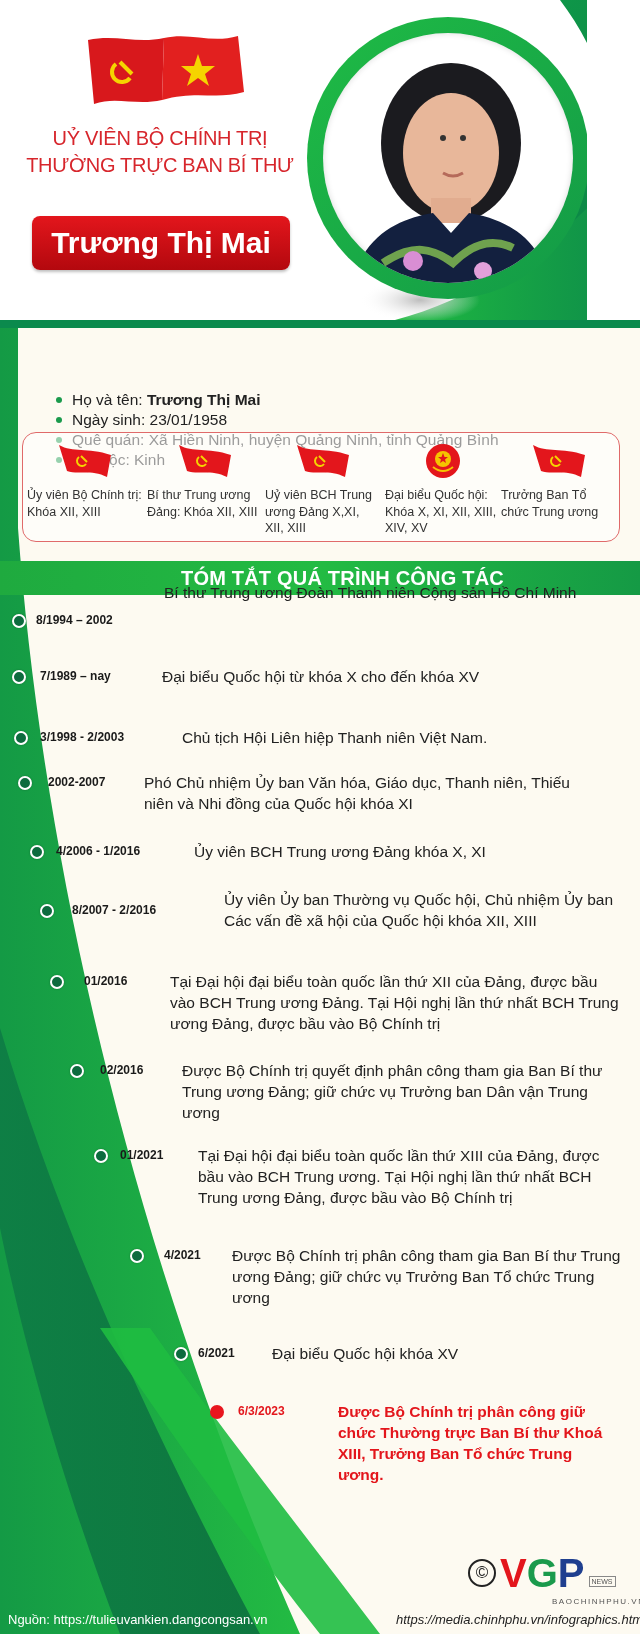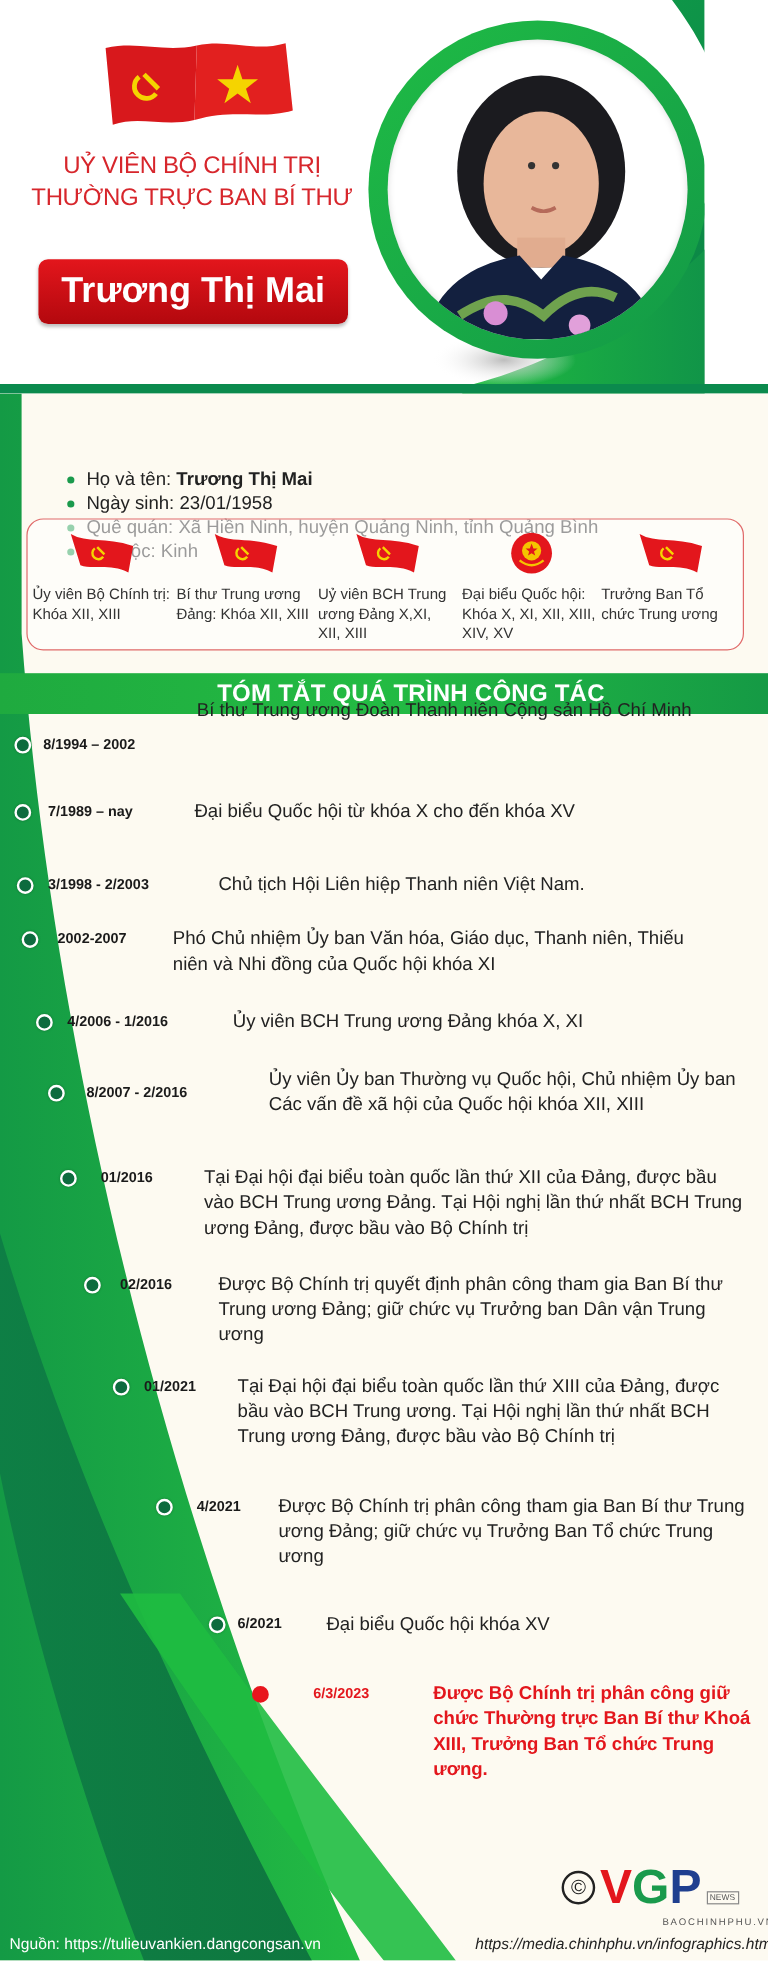--- a/index.html
+++ b/index.html
@@ -34,21 +34,21 @@
   
   .section-band { position: absolute; left: 0; top: 561px; width: 640px; height: 34px; background: linear-gradient(90deg,#1faa3f 0%,#23bb43 50%,#159a45 100%); }
   .section-title { position: absolute; left: 16px; top: 563px; width: 629px; text-align: center; color: #fff; font-weight: bold; font-size: 20px; line-height: 30px; letter-spacing: 0.2px; padding-left: 24px; }
 
   
   .tl-item { position: absolute; }
   .tl-dot { position: absolute; width: 14px; height: 14px; border-radius: 50%; background: #0d6b3e; border: 2px solid #fff; box-shadow: 0 0 2px rgba(0,0,0,0.3); }
   .tl-date { position: absolute; font-weight: bold; font-size: 12px; line-height: 21px; color: #1a1a1a; white-space: nowrap; }
   .tl-desc { position: absolute; font-size: 15.5px; line-height: 21px; color: #222; }
   .tl-item.highlight .tl-dot { background: #e8161e; border-color: #e8161e; box-shadow: none; }
-  .tl-item.highlight .tl-date, .tl-item.highlight .tl-desc { color: #e3161c; font-weight: bold; margin-left: 23px; }
+  .tl-item.highlight .tl-date, .tl-item.highlight .tl-desc { color: #e3161c; font-weight: bold; }
 
   
   .source { position: absolute; left: 8px; top: 1612px; font-size: 13px; color: #fff; }
   .vgp { position: absolute; left: 468px; top: 1553px; height: 40px; display: flex; align-items: center; }
   .vgp-c { width: 28px; height: 28px; border: 2px solid #222; border-radius: 50%; font-size: 17px; line-height: 24px; text-align: center; color: #222; margin-right: 4px; }
   .vgp-v { font-weight: bold; font-size: 40px; color: #e3161c; line-height: 40px; }
   .vgp-g { font-weight: bold; font-size: 40px; color: #1a9a4c; line-height: 40px; }
   .vgp-p { font-weight: bold; font-size: 40px; color: #1f3f8f; line-height: 40px; }
   .vgp-news { margin-left: 4px; border: 1px solid #888; font-size: 7px; padding: 1px 2px; color: #555; align-self: flex-end; margin-bottom: 6px; }
   .vgp-site { position: absolute; left: 552px; top: 1597px; font-size: 8px; letter-spacing: 1.5px; color: #555; }

